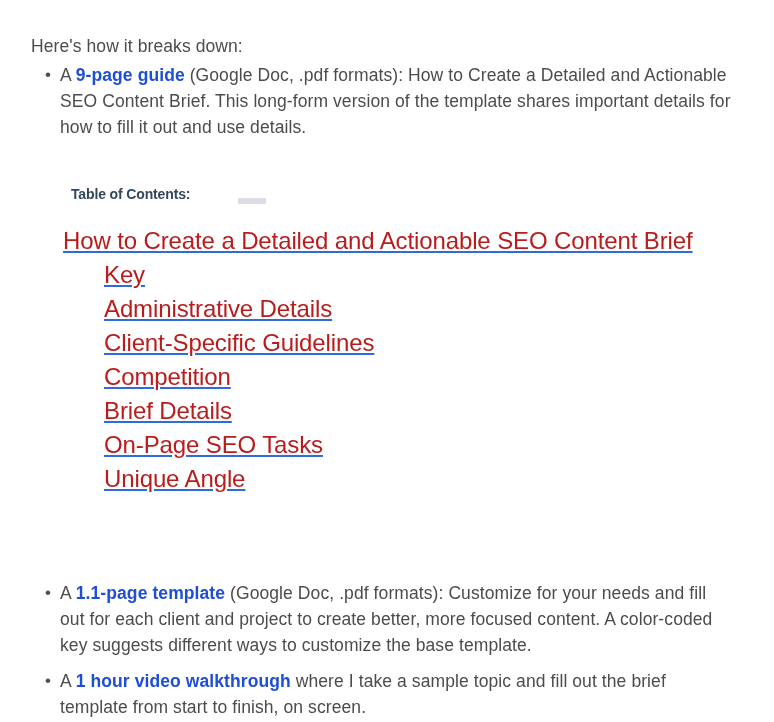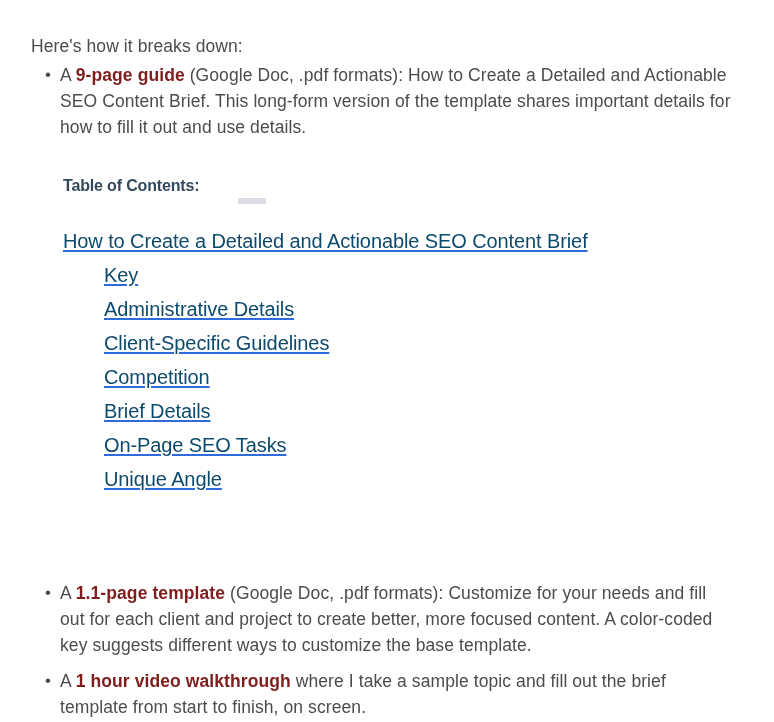--- a/index.html
+++ b/index.html
@@ -73,35 +73,35 @@
     position: absolute;
     left: 14px;
     top: 0;
     color: #4c4c4c;
     font-size: 17px;
     line-height: 26px;
   }
   .bullet-item b,
   .bullet-item strong {
     font-weight: bold;
-    color: #7f1d1d;
+    color: #1d4ed8;
   }
 
   
   .toc-block {
     position: absolute;
     left: 63px;
     top: 172px;
     width: 660px;
   }
   .toc-heading {
     position: relative;
     display: inline-block;
-    margin: 0;
-    font-size: 16px;
+    margin: 8px;
+    font-size: 14px;
     line-height: 28px;
     font-weight: bold;
     color: #33475b;
     letter-spacing: -0.01em;
   }
   .toc-heading-mark {
     position: absolute;
     left: 175px;
     top: 26px;
     width: 28px;
@@ -122,22 +122,22 @@
   }
   .toc-link-row {
     height: 34px;
     line-height: 34px;
     white-space: nowrap;
   }
   .toc-link-row.indented {
     padding-left: 41px;
   }
   .toc-link {
-    font-size: 20px;
-    color: #0c4a6e;
+    font-size: 24px;
+    color: #b91c1c;
     text-decoration: underline;
     text-decoration-color: #2f6bdc;
     text-underline-offset: 2px;
     cursor: pointer;
     letter-spacing: -0.005em;
   }
 </style>
 </head>
 <body>
 

